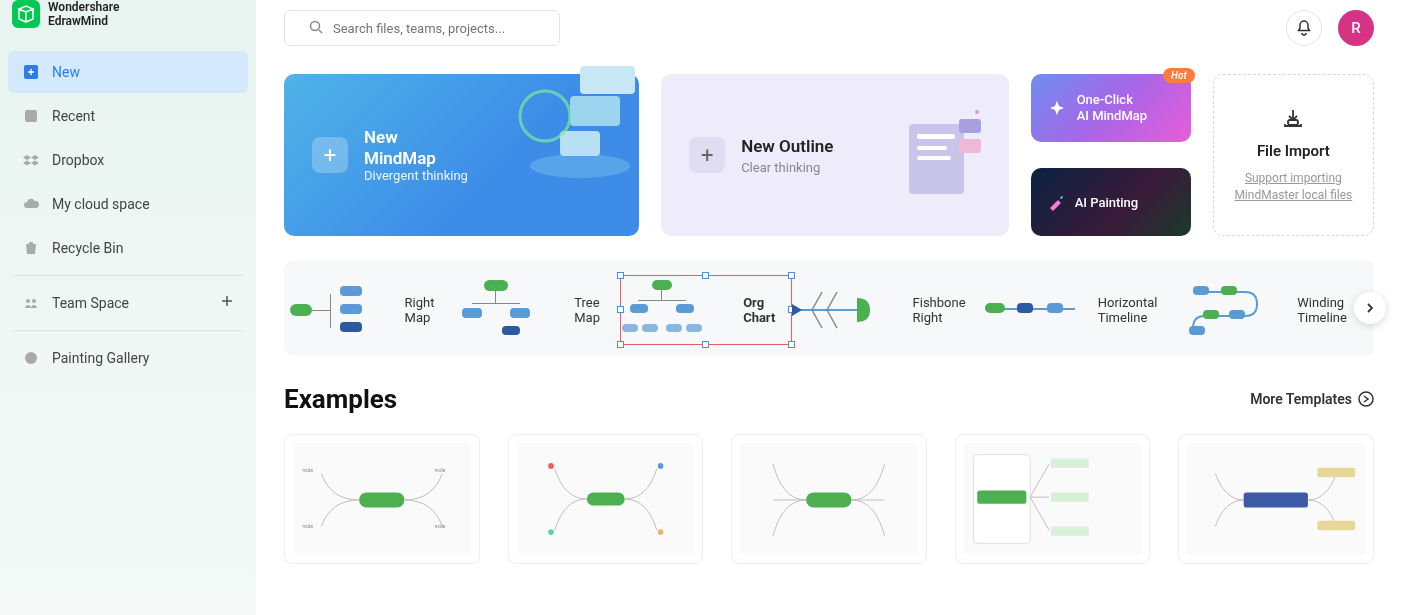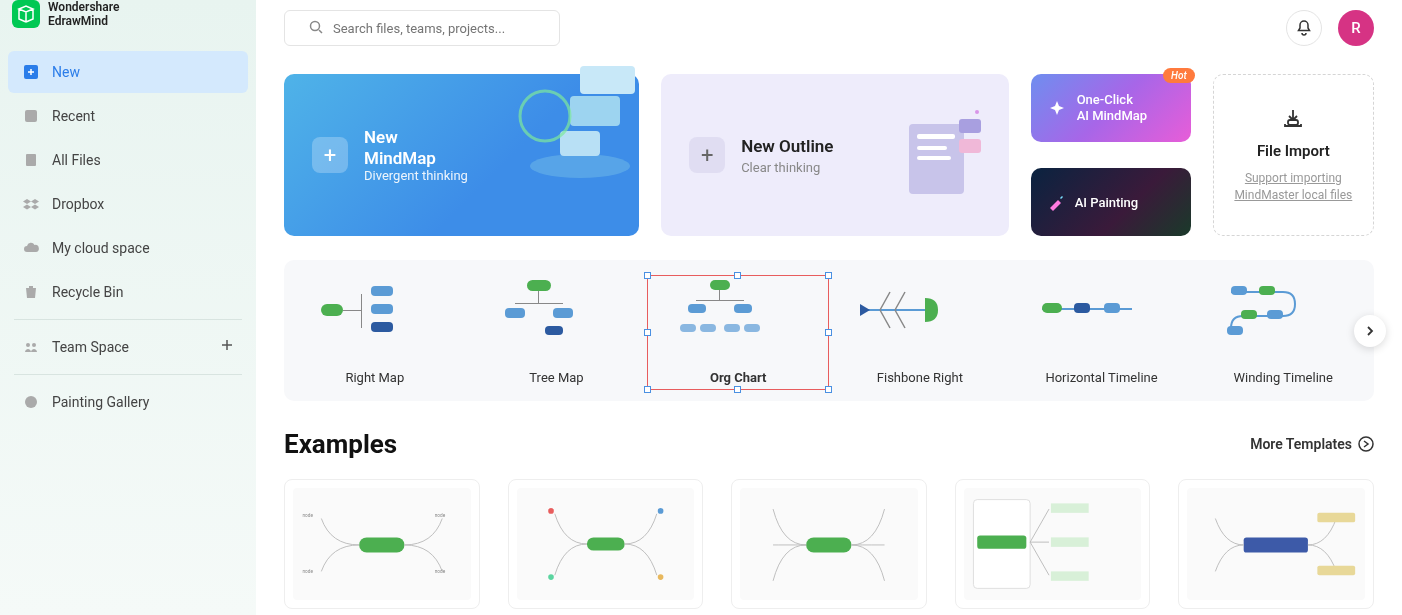--- a/index.html
+++ b/index.html
@@ -46,21 +46,21 @@
 .ai-oneclick { background: linear-gradient(135deg, #6e8eef 0%, #a766e8 50%, #e85dd8 100%); }
 .ai-painting { background: linear-gradient(135deg, #0a2340 0%, #3a1a3a 60%, #1a3a2a 100%); }
 .hot-badge { position: absolute; top: -6px; right: -4px; background: #ff7a3d; color: #fff; font-size: 10px; font-style: italic; padding: 2px 8px; border-radius: 10px; }
 
 .import-card { width: 168px; height: 162px; border: 1px dashed #d5d5d5; border-radius: 10px; display: flex; flex-direction: column; align-items: center; justify-content: center; gap: 10px; cursor: pointer; text-align: center; padding: 0 12px; }
 .import-card .import-title { font-size: 15px; font-weight: 600; color: #222; }
 .import-card .import-sub { font-size: 12px; color: #999; line-height: 1.4; text-decoration: underline; }
 
 
 .template-row { background: #f7f8fa; border-radius: 10px; padding: 20px 0 16px 0; display: flex; position: relative; margin-bottom: 28px; }
-.tmpl-item { flex: 1; display: flex; flex-direction: column; align-items: center; gap: 30px; cursor: pointer; }
+.tmpl-item { flex: 1; display: flex; flex-direction: row; align-items: center; gap: 20px; cursor: pointer; }
 .tmpl-thumb { width: 120px; height: 60px; position: relative; }
 .tmpl-label { font-size: 13px; color: #333; }
 .tmpl-item.selected { position: relative; font-weight: bold; }
 .tmpl-item.selected .sel-frame { position: absolute; top: -5px; left: 0; right: 0; bottom: -5px; border: 1px solid #e85d5d; }
 .sel-handle { position: absolute; width: 7px; height: 7px; background: #fff; border: 1px solid #4a90e2; }
 .sel-handle.tl { top: -4px; left: -4px; } .sel-handle.tm { top: -4px; left: 50%; margin-left: -4px; } .sel-handle.tr { top: -4px; right: -4px; }
 .sel-handle.ml { top: 50%; left: -4px; margin-top: -4px; } .sel-handle.mr { top: 50%; right: -4px; margin-top: -4px; }
 .sel-handle.bl { bottom: -4px; left: -4px; } .sel-handle.bm { bottom: -4px; left: 50%; margin-left: -4px; } .sel-handle.br { bottom: -4px; right: -4px; }
 .carousel-next { position: absolute; right: -12px; top: 50%; margin-top: -16px; width: 32px; height: 32px; background: #fff; border-radius: 50%; box-shadow: 0 2px 8px rgba(0,0,0,0.15); display: flex; align-items: center; justify-content: center; cursor: pointer; }
 
@@ -102,28 +102,20 @@
       </span>
     <span>New</span>
   </div>
   <div class="nav-item">
     <span class="nav-icon">
         <svg width="16" height="16" viewBox="0 0 16 16">
           <rect x="2" y="2" width="12" height="12" rx="2" fill="currentColor"></rect>
         </svg>
       </span>
     <span>Recent</span>
-  </div>
-  <div class="nav-item">
-    <span class="nav-icon">
-        <svg width="16" height="16" viewBox="0 0 16 16">
-          <rect x="3" y="2" width="10" height="12" rx="1" fill="currentColor"></rect>
-        </svg>
-      </span>
-    <span>All Files</span>
   </div>
   <div class="nav-item">
     <span class="nav-icon">
         <svg width="16" height="16" viewBox="0 0 16 16">
           <path d="M4 3l4 2.5L4 8 0 5.5zM12 3l4 2.5L12 8 8 5.5zM4 8.5l4 2.5-4 2.5L0 11zM12 8.5l4 2.5-4 2.5L8 11z" fill="currentColor"></path>
         </svg>
       </span>
     <span>Dropbox</span>
   </div>
   <div class="nav-item">

